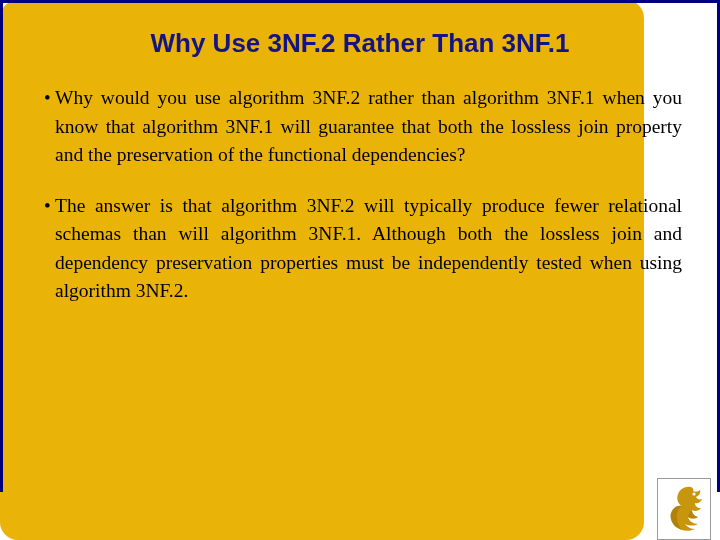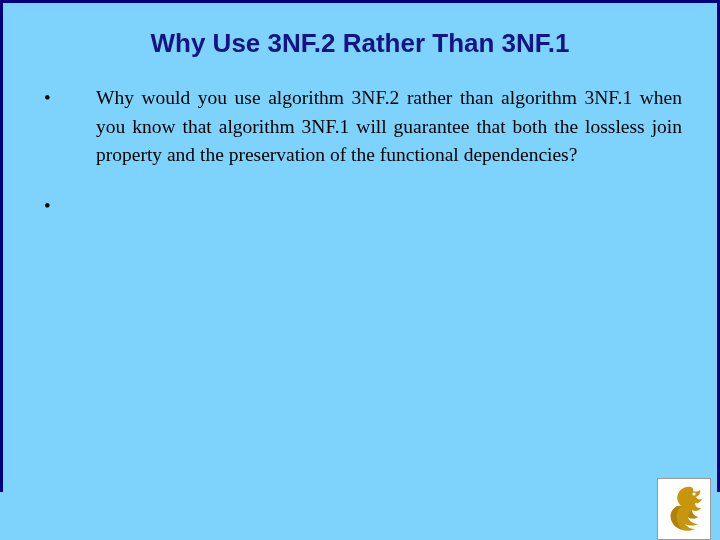--- a/index.html
+++ b/index.html
@@ -9,24 +9,25 @@
   }
   body {
     width: 720px;
     height: 540px;
     overflow: hidden;
     font-family: "Liberation Serif", "DejaVu Serif", serif;
   }
 
   #slide {
     position: relative;
-    width: 720px;
+    width: 644px;
     height: 540px;
-    background: #7dd3fc;
+    background: #eab308;
     box-sizing: border-box;
+    border-radius: 18px;
   }
 
   
   .frame-top {
     position: absolute;
     left: 0;
     top: 0;
     width: 720px;
     height: 3px;
     background: #00007f;
@@ -79,21 +80,21 @@
     position: absolute;
     left: 44px;
     top: 0px;
     width: 14px;
     font-family: "Liberation Serif", "DejaVu Serif", serif;
     font-size: 19px;
     line-height: 28.5px;
     color: #000000;
   }
   .bullet-text {
-    margin-left: 96px;
+    margin-left: 55px;
     margin-right: 38px;
     font-family: "Liberation Serif", "DejaVu Serif", serif;
     font-size: 19.5px;
     line-height: 28.5px;
     color: #000000;
     text-align: justify;
     text-justify: inter-word;
   }
 
   
@@ -176,20 +177,21 @@
 
   <div id="body">
 
     <div class="bullet-row">
       <span class="bullet-marker">•</span>
       <div class="bullet-text">Why would you use algorithm 3NF.2 rather than algorithm 3NF.1 when you know that algorithm 3NF.1 will guarantee that both the lossless join property and the preservation of the functional dependencies?</div>
     </div>
 
     <div class="bullet-row">
       <span class="bullet-marker">•</span>
+      <div class="bullet-text">The answer is that algorithm 3NF.2 will typically produce fewer relational schemas than will algorithm 3NF.1. Although both the lossless join and dependency preservation properties must be independently tested when using algorithm 3NF.2.</div>
     </div>
 
   </div>
 
 
   <div id="logo-box">
     <svg width="48" height="54" viewBox="0 0 48 54">
       <g>
         <path d="M30 4 C24 3 19 6 17 11 C15 16 17 21 21 23 C17 22 13 24 11 28 C8 33 10 40 15 44 C20 48 28 49 34 46 C30 46 26 44 24 41 C28 43 33 43 37 41 C32 41 28 38 27 34 C30 36 34 36 37 34 C33 33 31 30 31 27 C34 29 38 28 40 25 C36 25 34 23 34 20 C37 21 40 19 41 16 C38 17 36 16 35 14 C38 13 40 10 39 7 C37 9 34 9 32 8 C33 6 32 5 30 4 Z" fill="#c8960c"></path>
         <path d="M21 23 C17 22 13 24 11 28 C8 33 10 40 15 44 C17 45 19 46 21 47 C17 42 15 36 16 31 C17 27 19 24 21 23 Z" fill="#9c7208" opacity="0.55"></path>

